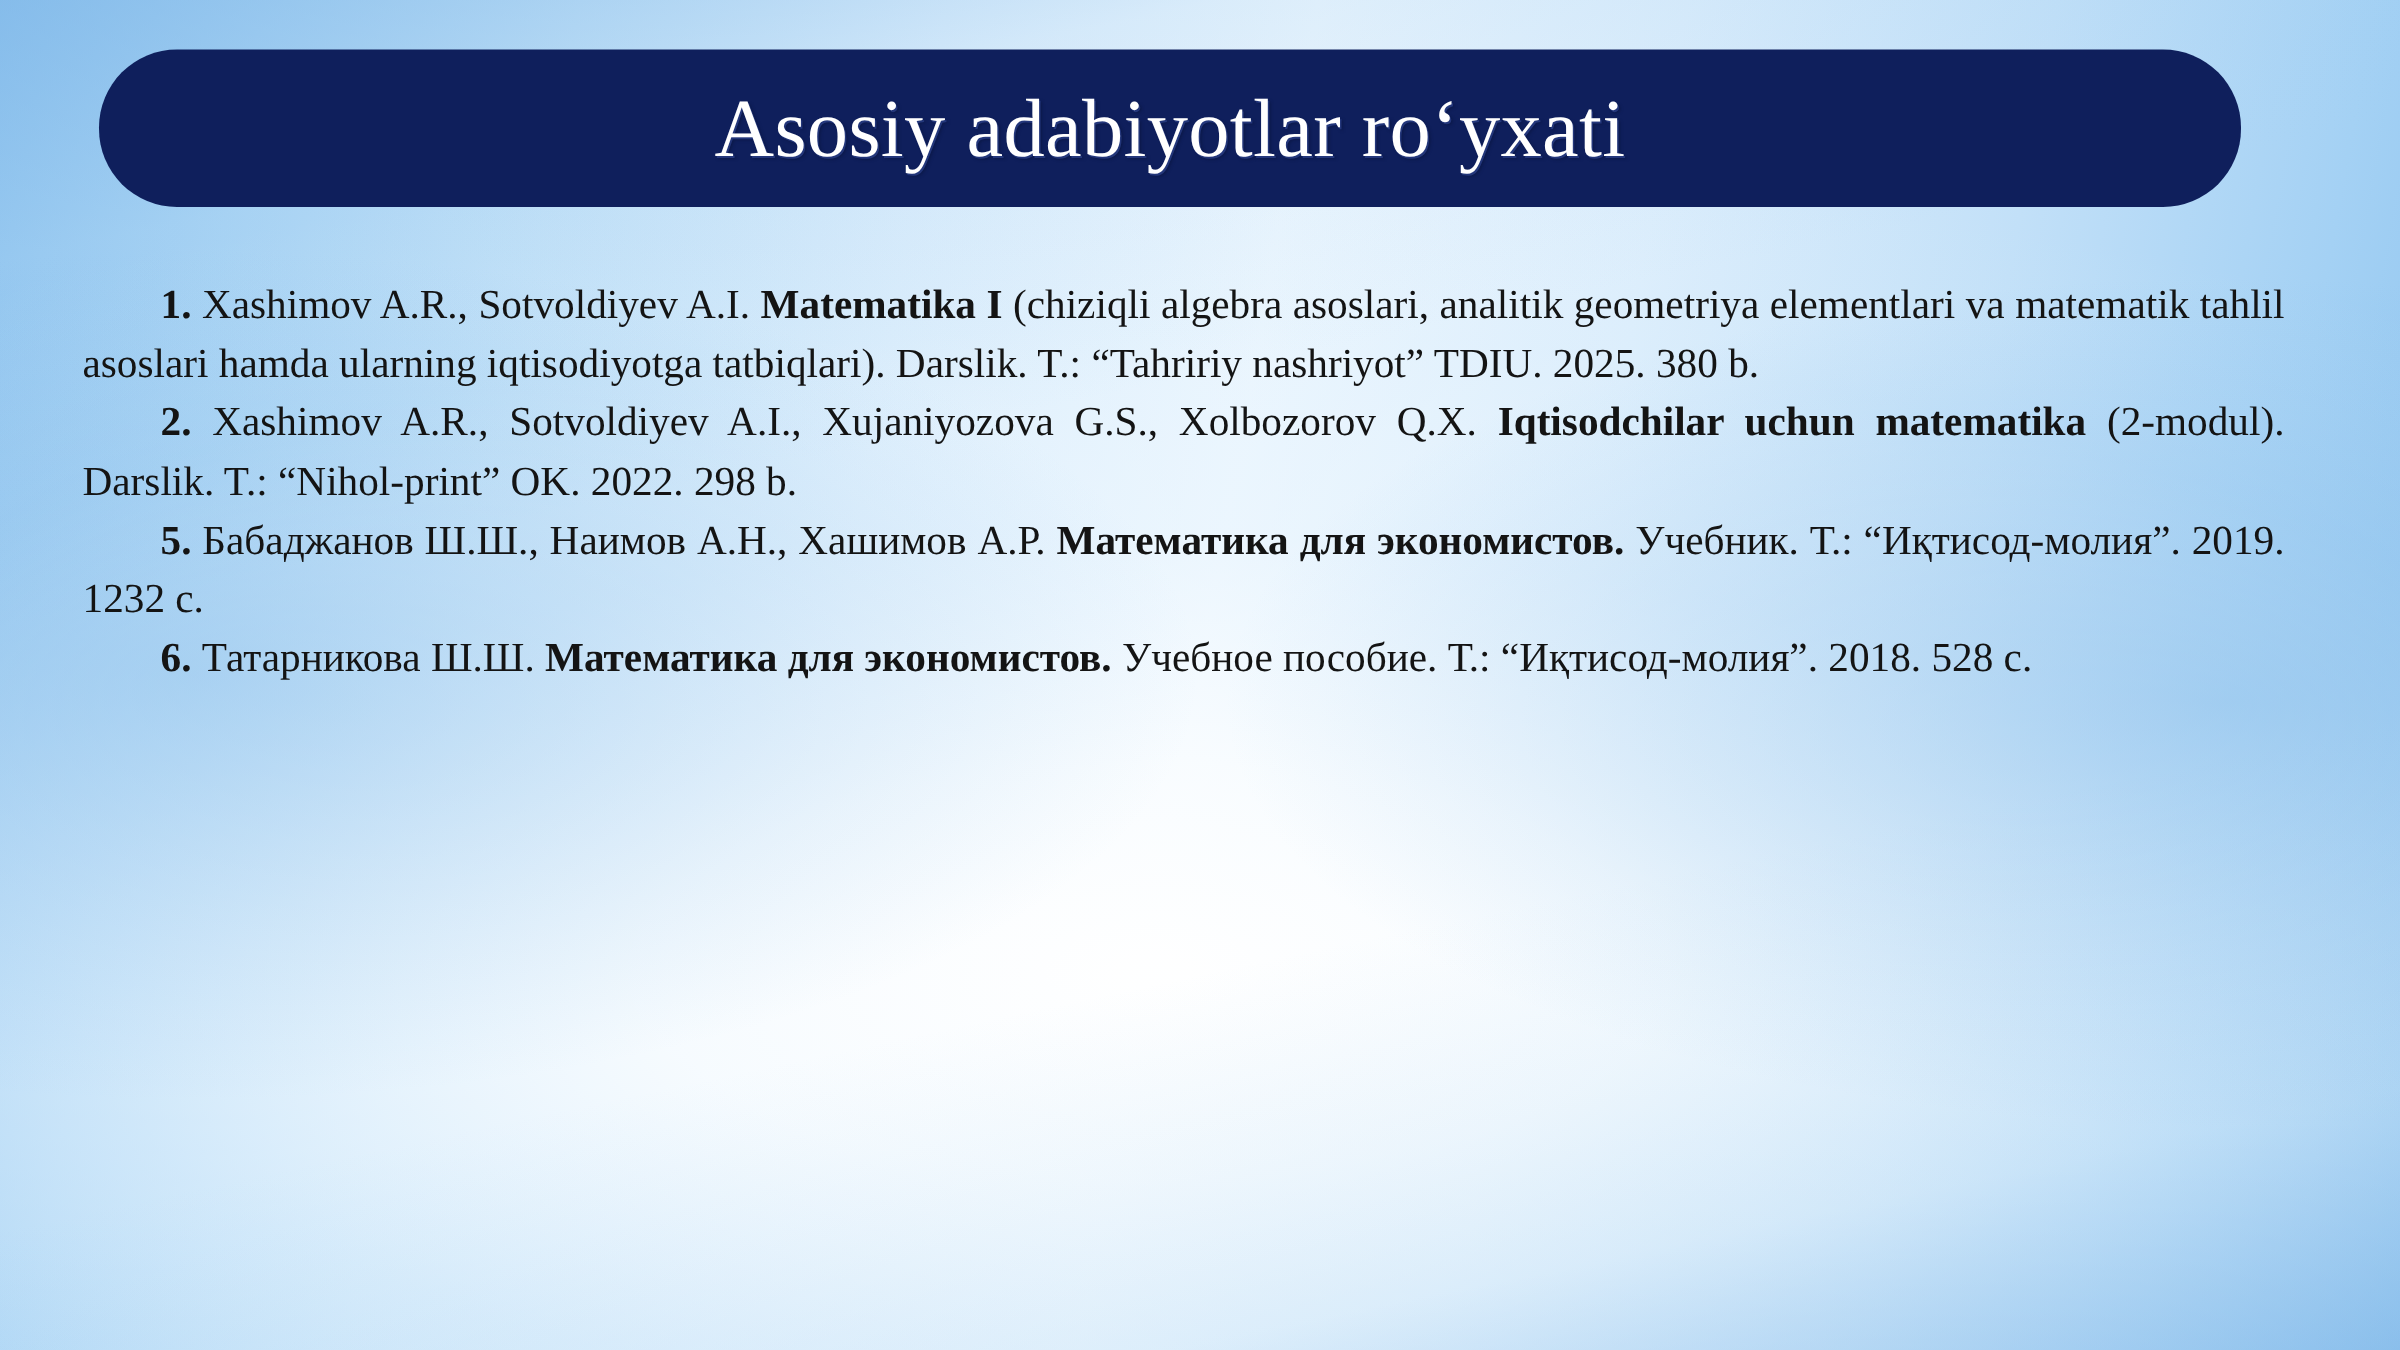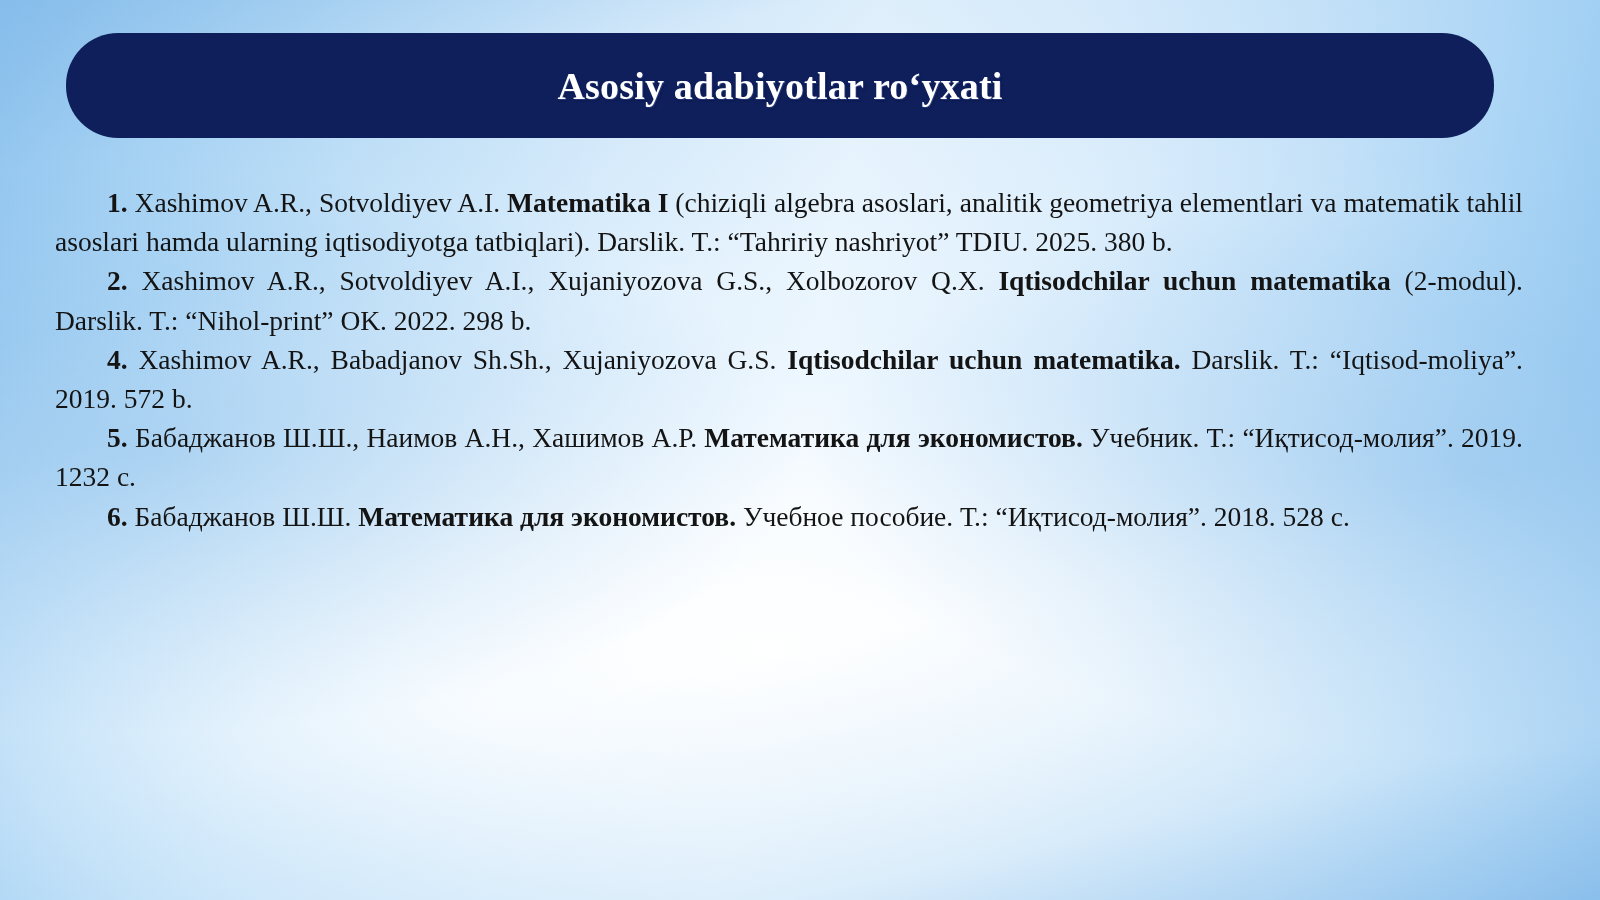--- a/index.html
+++ b/index.html
@@ -82,22 +82,22 @@
     height: 105px;
     background: #0f1f5c;
     border-radius: 52px;
     display: flex;
     align-items: center;
     justify-content: center;
   }
 
   .title-text {
     color: #ffffff;
-    font-size: 38px;
-    font-weight: bold;
+    font-size: 55px;
+    font-weight: normal;
     letter-spacing: 0.2px;
     line-height: 1;
     text-shadow:
       1px 1px 0 rgba(40,60,130,0.85),
       2px 2px 2px rgba(10,20,60,0.55);
     white-space: nowrap;
   }
 
   
   .ref-list {
@@ -129,19 +129,18 @@
 <div class="slide">
   <div class="content">
 
     <div class="title-banner" style="background: rgb(15, 31, 92);">
       <div class="title-text" style="color: rgb(255, 255, 255);">Asosiy adabiyotlar ro‘yxati</div>
     </div>
 
     <div class="ref-list" style="color: rgb(20, 20, 20);">
         <p class="ref-item"><b>1.</b><span> Xashimov A.R., Sotvoldiyev A.I. </span><b>Matematika I</b><span> (chiziqli algebra asoslari, analitik geometriya elementlari va matematik tahlil asoslari hamda ularning iqtisodiyotga tatbiqlari). Darslik. T.: “Tahririy nashriyot” TDIU. 2025. 380 b.</span></p>
         <p class="ref-item"><b>2.</b><span> Xashimov A.R., Sotvoldiyev A.I., Xujaniyozova G.S., Xolbozorov Q.X. </span><b>Iqtisodchilar uchun matematika</b><span> (2-modul). Darslik. T.: “Nihol-print” OK. 2022. 298 b.</span></p>
-        <p class="ref-item"><b>4.</b><span> Xashimov A.R., Babadjanov Sh.Sh., Xujaniyozova G.S. </span><b>Iqtisodchilar uchun matematika.</b><span> Darslik. T.: “Iqtisod-moliya”. 2019. 572 b.</span></p>
         <p class="ref-item"><b>5.</b><span> Бабаджанов Ш.Ш., Наимов А.Н., Хашимов А.Р. </span><b>Математика для экономистов.</b><span> Учебник. Т.: “Иқтисод-молия”. 2019. 1232 с.</span></p>
-        <p class="ref-item"><b>6.</b><span> Бабаджанов Ш.Ш. </span><b>Математика для экономистов.</b><span> Учебное пособие. Т.: “Иқтисод-молия”. 2018. 528 с.</span></p>
+        <p class="ref-item"><b>6.</b><span> Татарникова Ш.Ш. </span><b>Математика для экономистов.</b><span> Учебное пособие. Т.: “Иқтисод-молия”. 2018. 528 с.</span></p>
       </div>
 
   </div>
 </div>
 
 </body></html>

